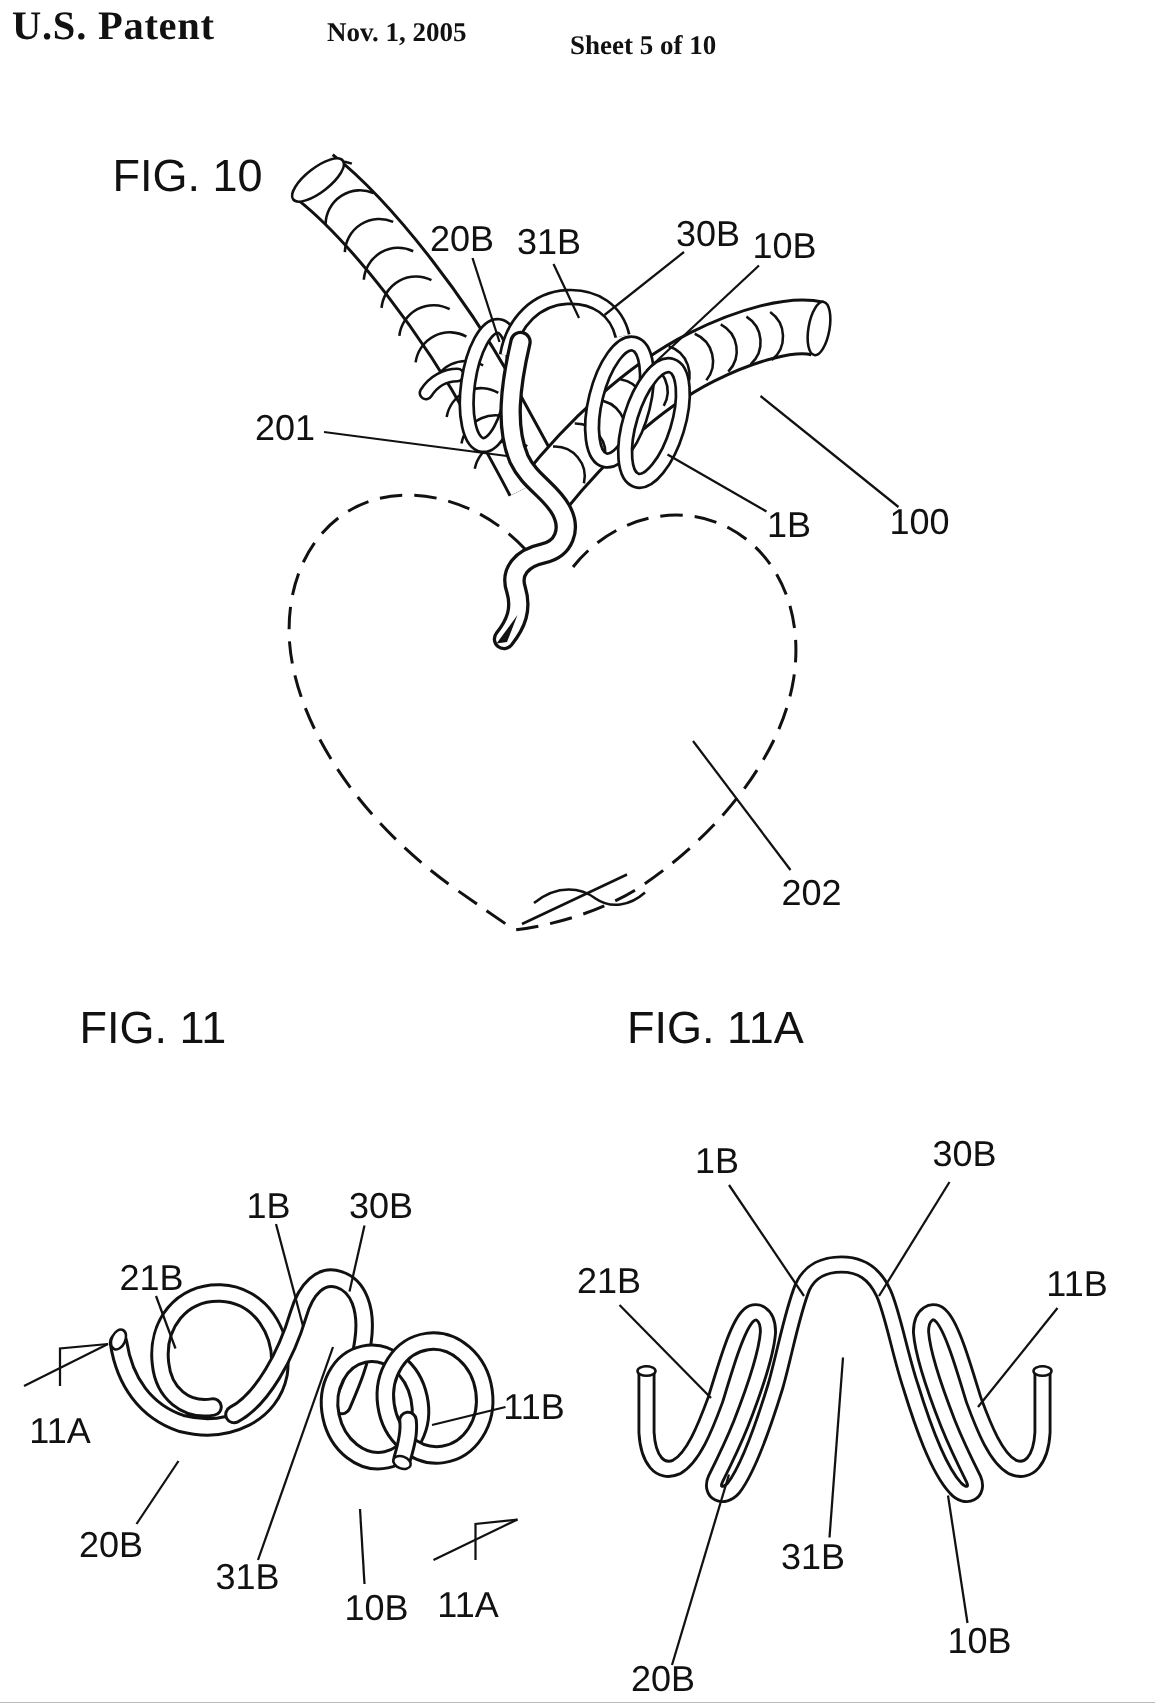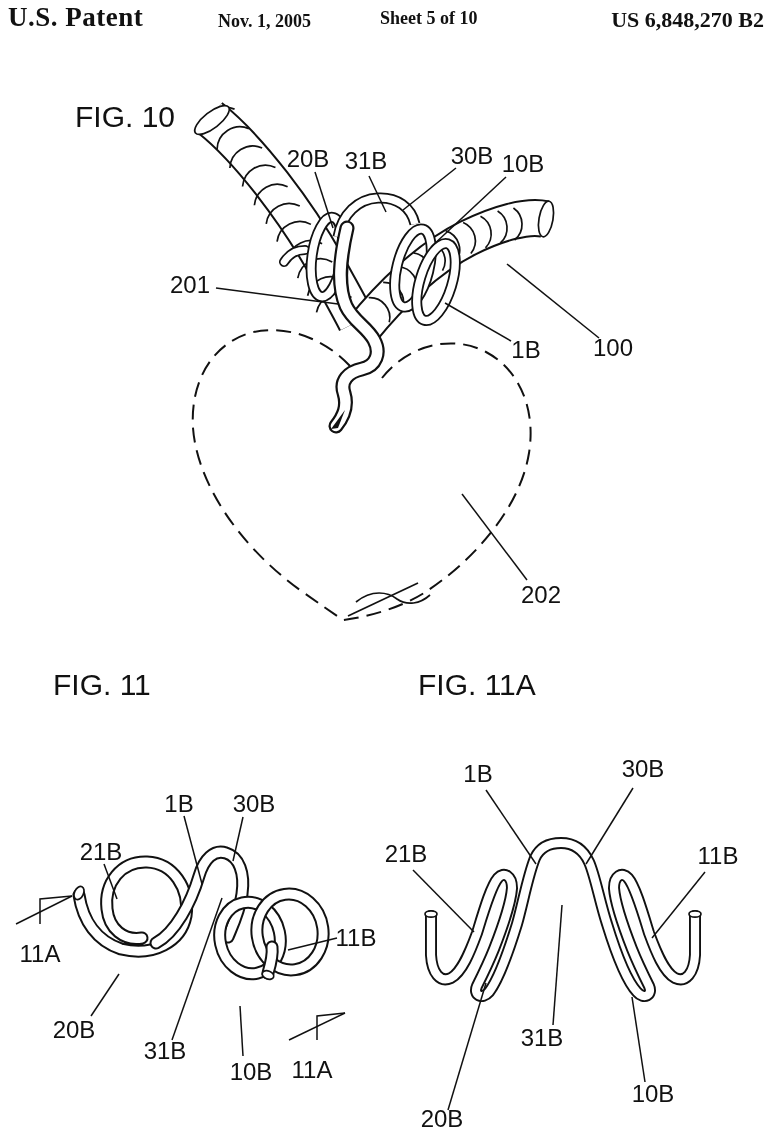--- a/index.html
+++ b/index.html
@@ -1,21 +1,21 @@
 <!DOCTYPE html>
 <html><head>
 <meta charset="utf-8">
 <style>
   html,body{margin:0;padding:0;background:#888;}
   #page{position:relative;width:770px;height:1135px;background:#ffffff;overflow:hidden;
         font-family:"Liberation Serif",serif;color:#111;}
   .hdr{position:absolute;white-space:nowrap;font-weight:bold;}
   .h-title{left:8px;top:2px;font-size:27px;letter-spacing:0.5px;}
   .h-date{left:218px;top:11px;font-size:18px;}
-  .h-sheet{left:380px;top:8px;font-size:18px;}
+  .h-sheet{left:380px;top:20px;font-size:18px;}
   .h-num{right:6px;top:7px;font-size:22px;}
   svg{position:absolute;left:0;top:0;}
   svg text{fill:#111;font-family:"Liberation Sans",sans-serif;}
   .lbl{font-size:24px;}
   .ttl{font-size:30px;}
   .b40{stroke:#111;stroke-width:40;fill:none;}
   .w36{stroke:#fff;stroke-width:36;fill:none;}
   .b38{stroke:#111;stroke-width:38;fill:none;}
   .w34{stroke:#fff;stroke-width:34;fill:none;}
   .b15{stroke:#111;stroke-width:15;fill:none;stroke-linecap:round;}
@@ -34,21 +34,20 @@
   .cap{fill:#fff;stroke:#111;stroke-width:1.7;}
 </style>
 </head>
 <body>
 
 <div id="page">
 
   <div class="hdr h-title">U.S. Patent</div>
   <div class="hdr h-date">Nov. 1, 2005</div>
   <div class="hdr h-sheet">Sheet 5 of 10</div>
-  <div class="hdr h-num">US 6,848,270 B2</div>
 
   <svg width="770" height="1135" viewBox="0 0 770 1135">
     <defs>
       <path id="chainL" d="M 210 118 C 248 148, 298 213, 330 272 C 342 294, 351 310, 357 322"></path>
       <path id="chainR" d="M 362 330 C 390 295, 428 258, 468 238 C 498 223, 528 215, 545 219"></path>
       <path id="bail" d="M 347 228 C 340 258, 337 285, 346 306 C 353 321, 367 327, 374 340 C 381 353, 376 366, 362 369 C 348 372, 340 381, 344 393 C 348 406, 344 416, 336 426"></path>
       <path id="arch10" d="M 338 237 C 342 214, 358 199, 378 198 C 397 197, 411 207, 415 224"></path>
       <path id="stub10" d="M 284 262 C 289 254, 297 250, 305 250"></path>
       <path id="wireA" d="M 79 895 C 83 921, 97 941, 121 949 C 153 957, 181 942, 186 916 C 190 888, 173 863, 147 862 C 121 861, 104 883, 107 909 C 109 929, 124 941, 142 938"></path>
       <path id="wireB" d="M 156 943 C 175 933, 191 903, 199 876 C 204 859, 214 849, 226 853 C 239 857, 245 873, 242 894 C 240 910, 233 925, 228 937"></path>

